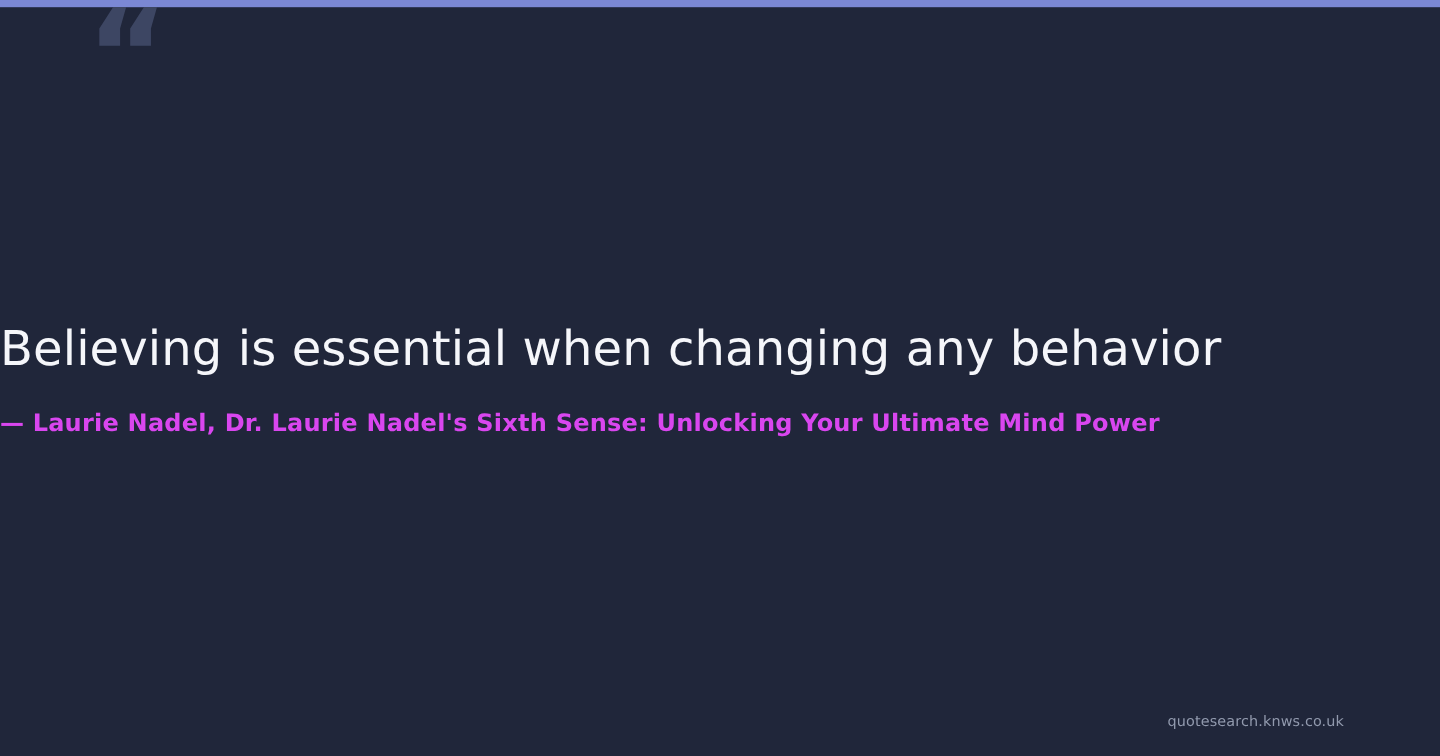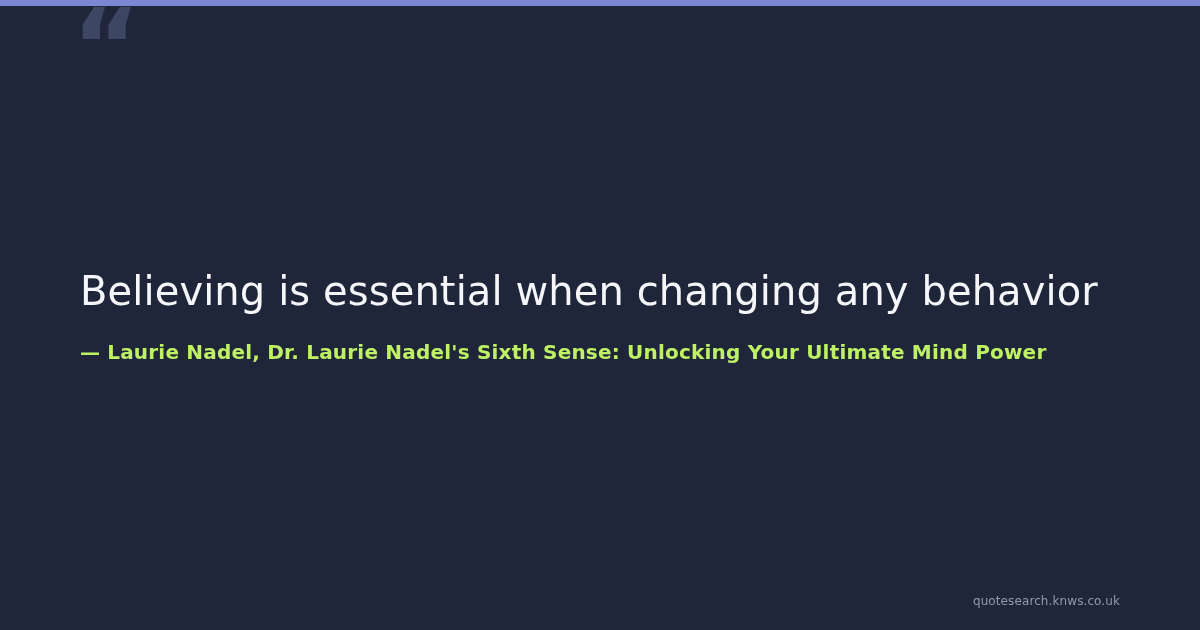--- a/index.html
+++ b/index.html
@@ -52,21 +52,20 @@
   
   .content {
     position: absolute;
     left: 0;
     top: 0;
     width: 1200px;
     height: 630px;
     display: flex;
     flex-direction: column;
     justify-content: center;
-    padding-left: 80px;
     box-sizing: border-box;
     border-radius: 10px;
   }
 
   .quote-text {
     font-family: "DejaVu Sans", sans-serif;
     font-size: 40px;
     font-weight: 400;
     line-height: 1.32;
     color: #f5f6fa;
@@ -74,21 +73,21 @@
     white-space: nowrap;
     margin: 0;
   }
 
   .attribution {
     margin: 22px 0 0 0;
     font-family: "DejaVu Sans", sans-serif;
     font-size: 20px;
     font-weight: 700;
     line-height: 1.3;
-    color: #bef264;
+    color: #d946ef;
     letter-spacing: 0.2px;
     white-space: nowrap;
   }
 
   .attribution .dash {
     margin-right: 7px;
   }
 
   
   .footer {

